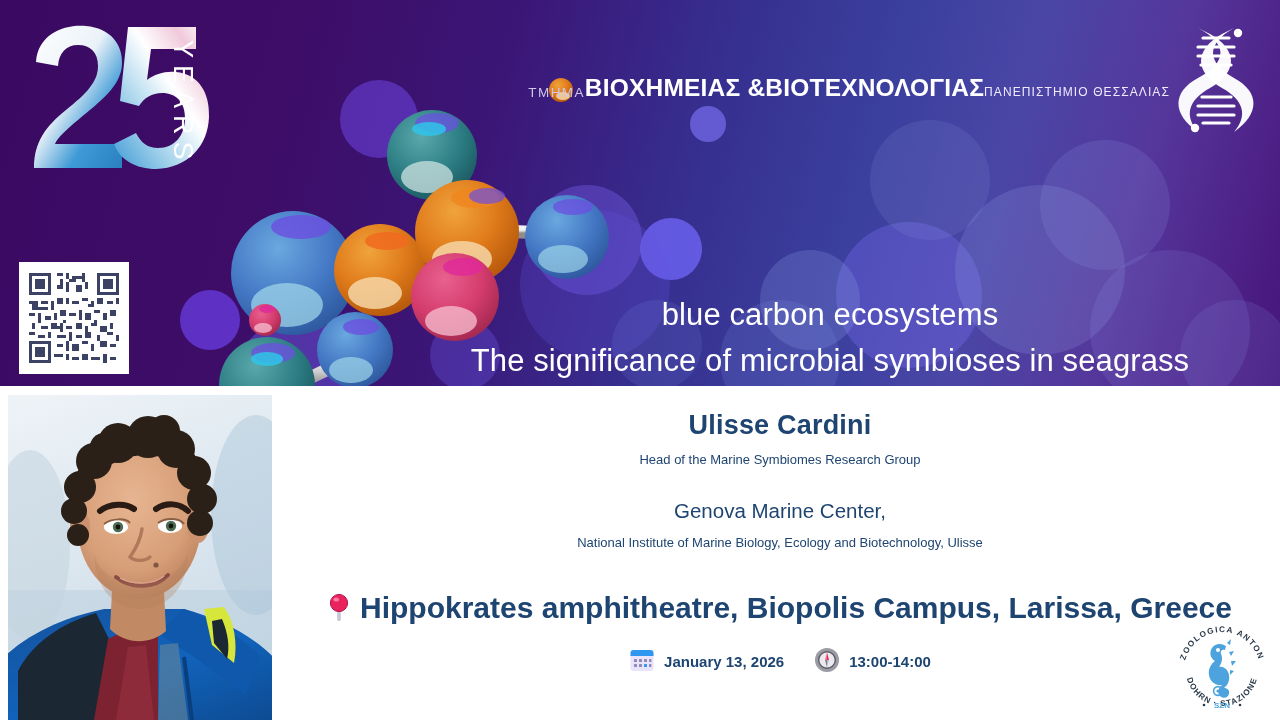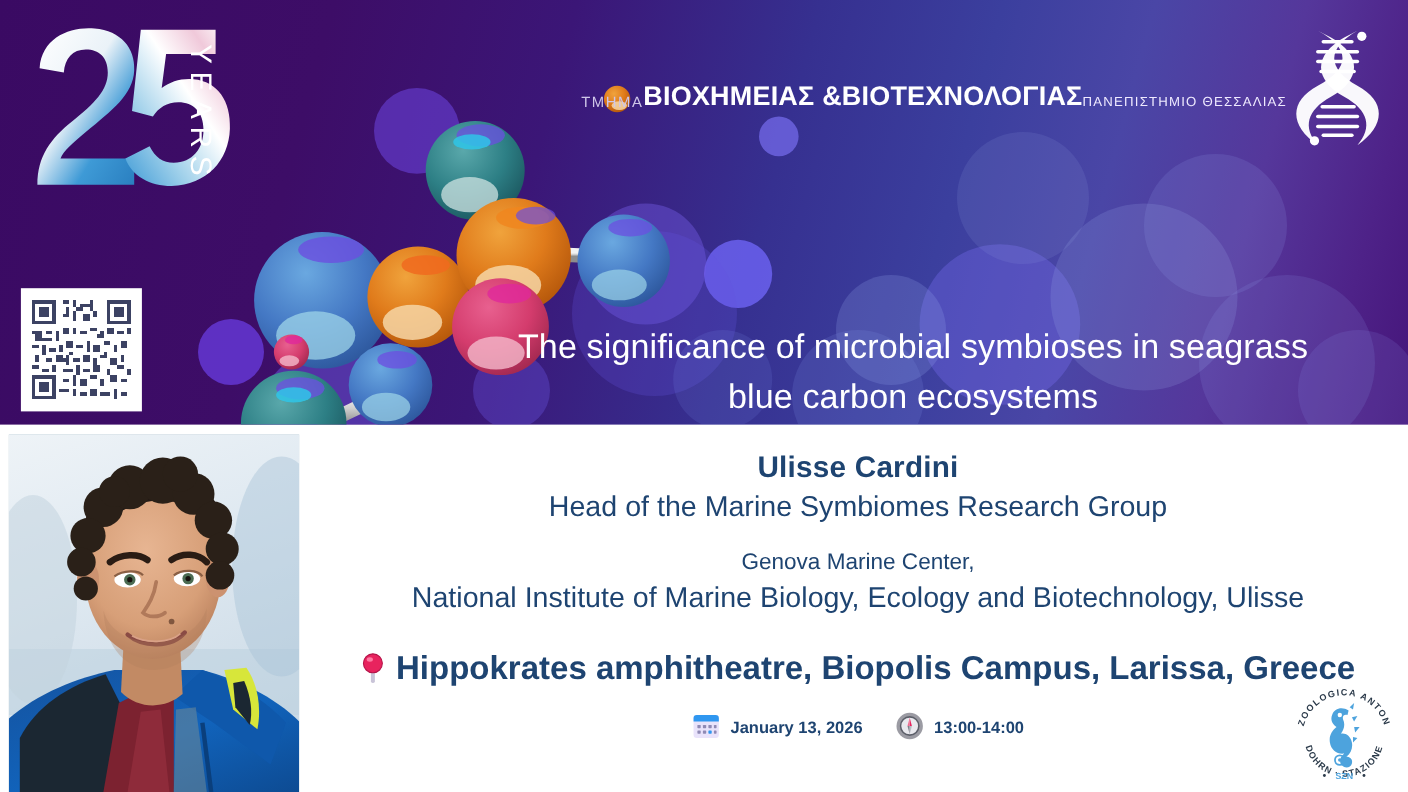--- a/index.html
+++ b/index.html
@@ -37,21 +37,21 @@
 
   
   .btitle{position:absolute;left:400px;top:292px;width:860px;color:#fff;text-align:center;
     font-size:31px;line-height:46px;font-weight:400;letter-spacing:.1px;}
 
   
   .photo{position:absolute;left:8px;top:395px;width:264px;height:325px;overflow:hidden;background:#b9cbd8;}
 
   .info{position:absolute;left:280px;top:396px;width:1000px;text-align:center;color:#1e4471;}
   .sp-name{font-size:27px;font-weight:bold;letter-spacing:.2px;margin:12px 0 0;line-height:34px;}
-  .sp-role{font-size:26px;line-height:28px;margin-top:4px;font-weight:400;}
+  .sp-role{font-size:13px;line-height:28px;margin-top:4px;font-weight:400;}
   .sp-aff{font-size:20.5px;line-height:28px;margin-top:23px;font-weight:400;}
   .venue{font-size:30px;font-weight:bold;line-height:30px;margin-top:36px;
     display:flex;align-items:center;justify-content:center;gap:10px;}
   .when{font-size:15px;font-weight:bold;line-height:30px;margin-top:24px;
     display:flex;align-items:flex-start;justify-content:center;gap:9px;}
   .when .gapr{display:inline-block;width:12px;}
 
   
   .szn{position:absolute;right:10px;bottom:6px;width:96px;height:92px;}
   svg{display:block;overflow:visible;}
@@ -302,22 +302,22 @@
           <rect x="26" y="27" width="2" height="1"></rect>
           <rect x="9" y="17" width="1" height="1"></rect>
             <rect x="11" y="15" width="1" height="1"></rect>
           <rect x="19" y="10" width="1" height="1"></rect>
             <rect x="21" y="15" width="1" height="1"></rect>
         </g>
       </svg>
     </div>
 
     <div class="btitle">
+      <div>blue carbon ecosystems</div>
       <div>The significance of microbial symbioses in seagrass</div>
-      <div>blue carbon ecosystems</div>
     </div>
   </div>
 
   <div class="photo">
     <svg width="264" height="325" viewBox="0 0 264 325">
       <defs>
         <linearGradient id="sky" x1="0" y1="0" x2="0.3" y2="1">
           <stop offset="0%" stop-color="#eef3f7"></stop>
             <stop offset="45%" stop-color="#dfe9f1"></stop>
           <stop offset="100%" stop-color="#cbdae6"></stop>

